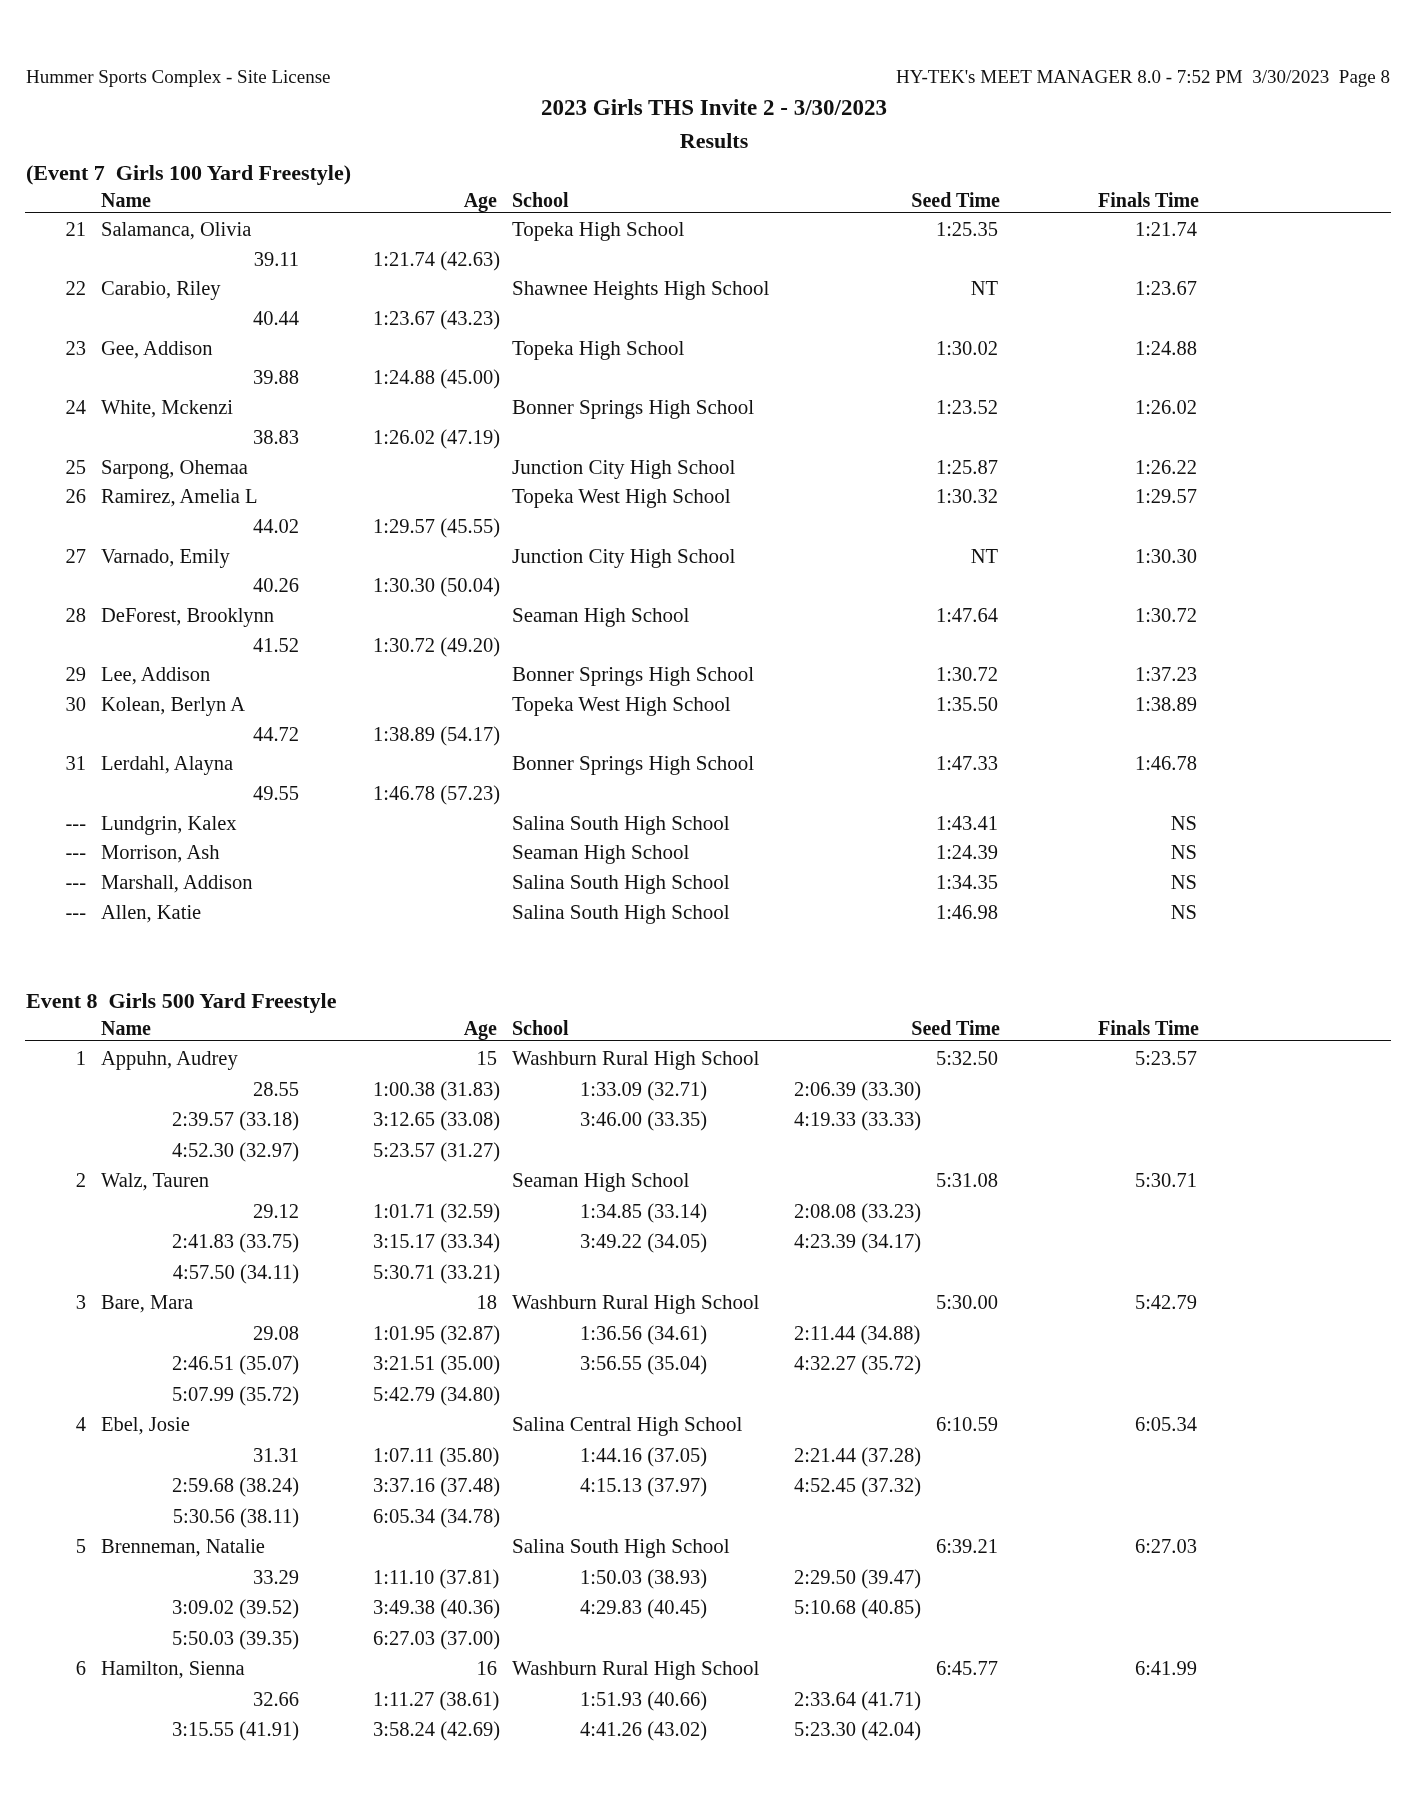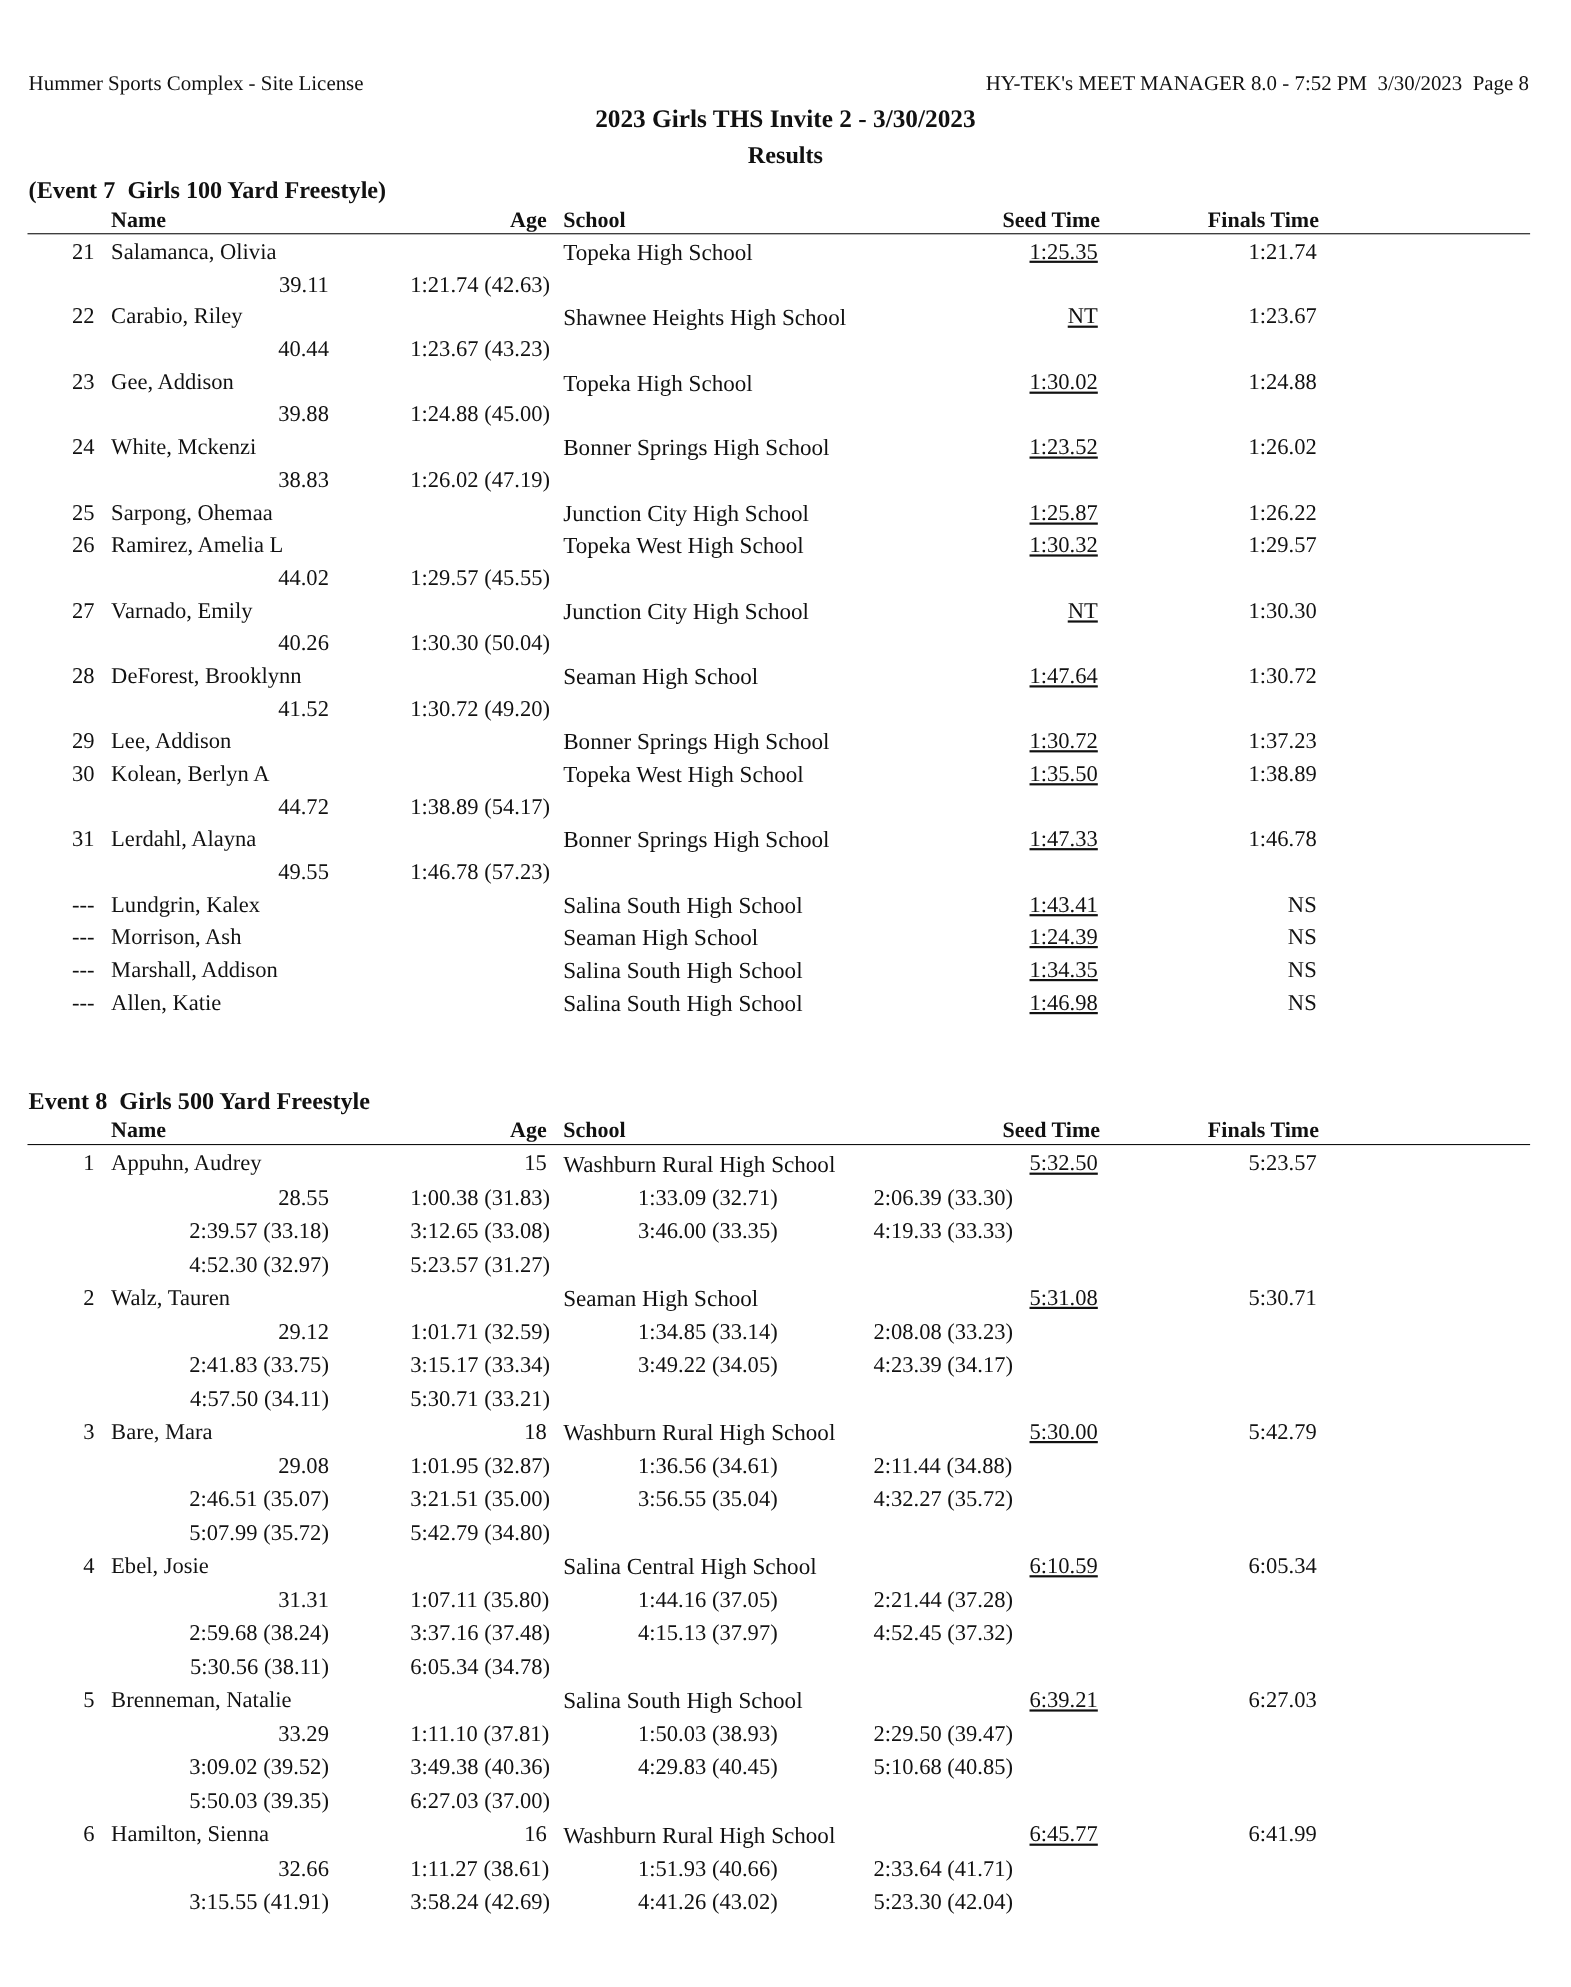--- a/index.html
+++ b/index.html
@@ -21,21 +21,21 @@
   .rule { position: absolute; left: 25px; width: 1366px; top: 52px; height: 0; border-top: 1.6px solid #111; }
 
   .rows { position: absolute; left: 0; top: 55px; width: 1428px; }
   .line { position: relative; height: 29.7px; font-size: 20.5px; line-height: 29.7px; white-space: nowrap; }
   .line.tight { height: 30.5px; line-height: 30.5px; }
   .c { position: absolute; top: 0; }
   .place { right: calc(1428px - 86px); text-align: right; }
   .name { left: 101px; }
   .age { right: calc(1428px - 497px); text-align: right; }
   .school { left: 512px; }
-  .seed { right: calc(1428px - 998px); text-align: left; text-decoration: underline; }
+  .seed { right: calc(1428px - 998px); text-align: left; }
   .finals { right: calc(1428px - 1197px); text-align: left; }
   .s1 { right: calc(1428px - 299px); text-align: right; }
   .s2 { left: 373px; }
   .s3 { left: 580px; }
   .s4 { left: 794px; }
   .school-sm { font-size: 21px; }
 </style>
 </head>
 <body>
 

